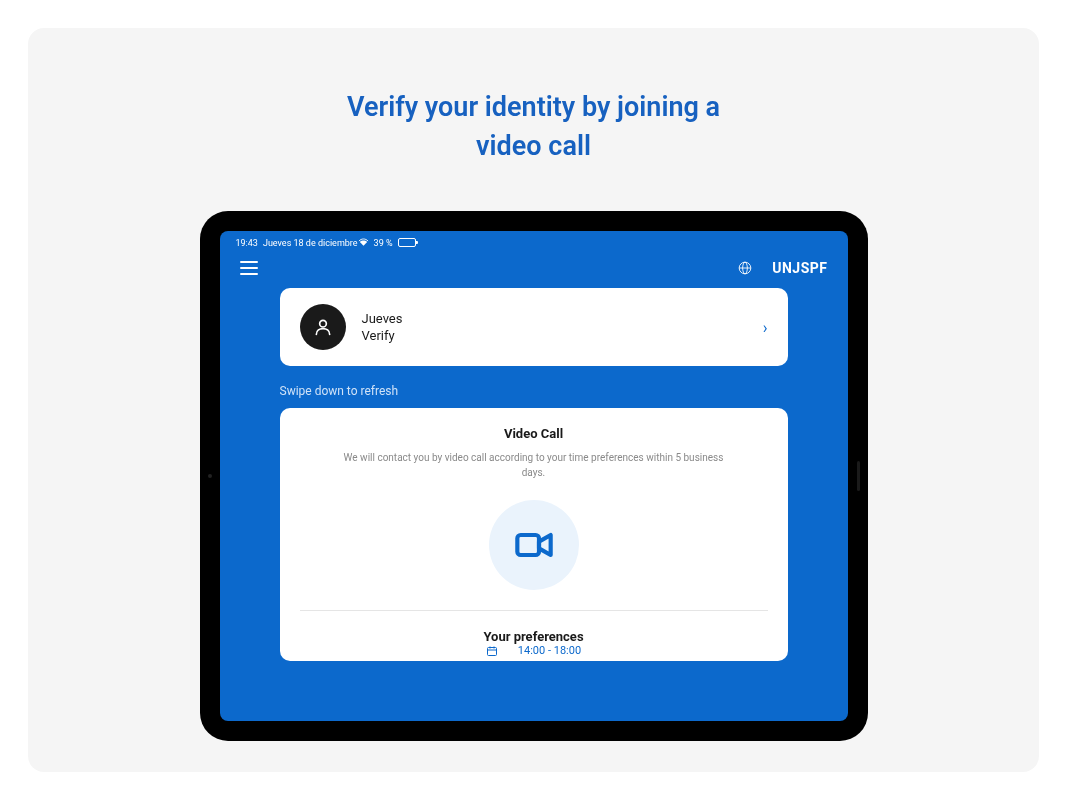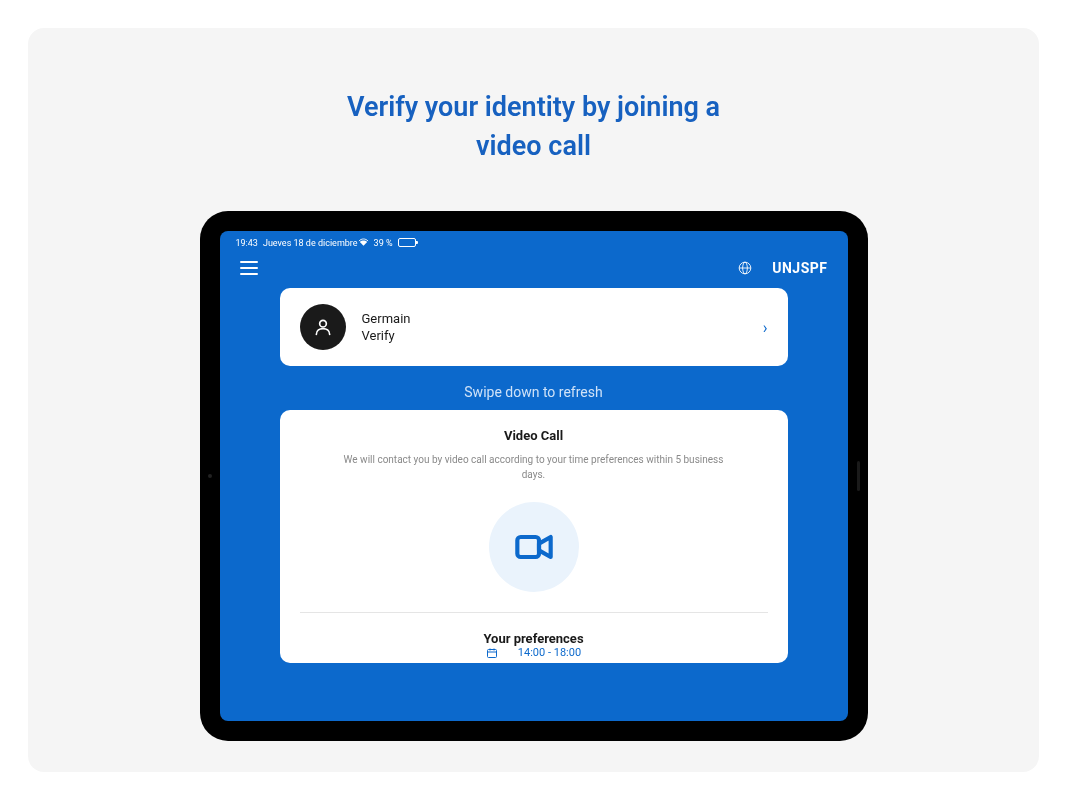--- a/index.html
+++ b/index.html
@@ -176,23 +176,23 @@
       font-size: 13px;
       color: #1a1a1a;
       line-height: 1.35;
     }
     .chevron {
       color: #0c69cc;
       font-size: 16px;
       font-weight: 400;
     }
     .refresh-hint {
-      text-align: center;
+      text-align: left;
       color: #cfe2f8;
-      font-size: 14px;
+      font-size: 12px;
       margin-bottom: 10px;
     }
     .video-card {
       background: #ffffff;
       border-radius: 10px;
       padding: 18px 30px 0;
       text-align: center;
     }
     .video-card-title {
       font-size: 13px;
@@ -299,21 +299,21 @@
       <div class="content-area">
 
         <div class="profile-card">
           <div class="avatar-circle">
             <svg class="avatar-icon" viewBox="0 0 24 24" fill="none" stroke="#fff" stroke-width="2" stroke-linecap="round">
               <circle cx="12" cy="8" r="4"></circle>
               <path d="M4 21 C4 16 8 14 12 14 C16 14 20 16 20 21"></path>
             </svg>
           </div>
           <div class="profile-name">
-            <div>Germain</div>
+            <div>Jueves</div>
             <div>Verify</div>
           </div>
           <div class="chevron">›</div>
         </div>
 
         <div class="refresh-hint">Swipe down to refresh</div>
 
         <div class="video-card">
           <div class="video-card-title">Video Call</div>
           <div class="video-card-desc">We will contact you by video call according to your time preferences within 5 business days.</div>

